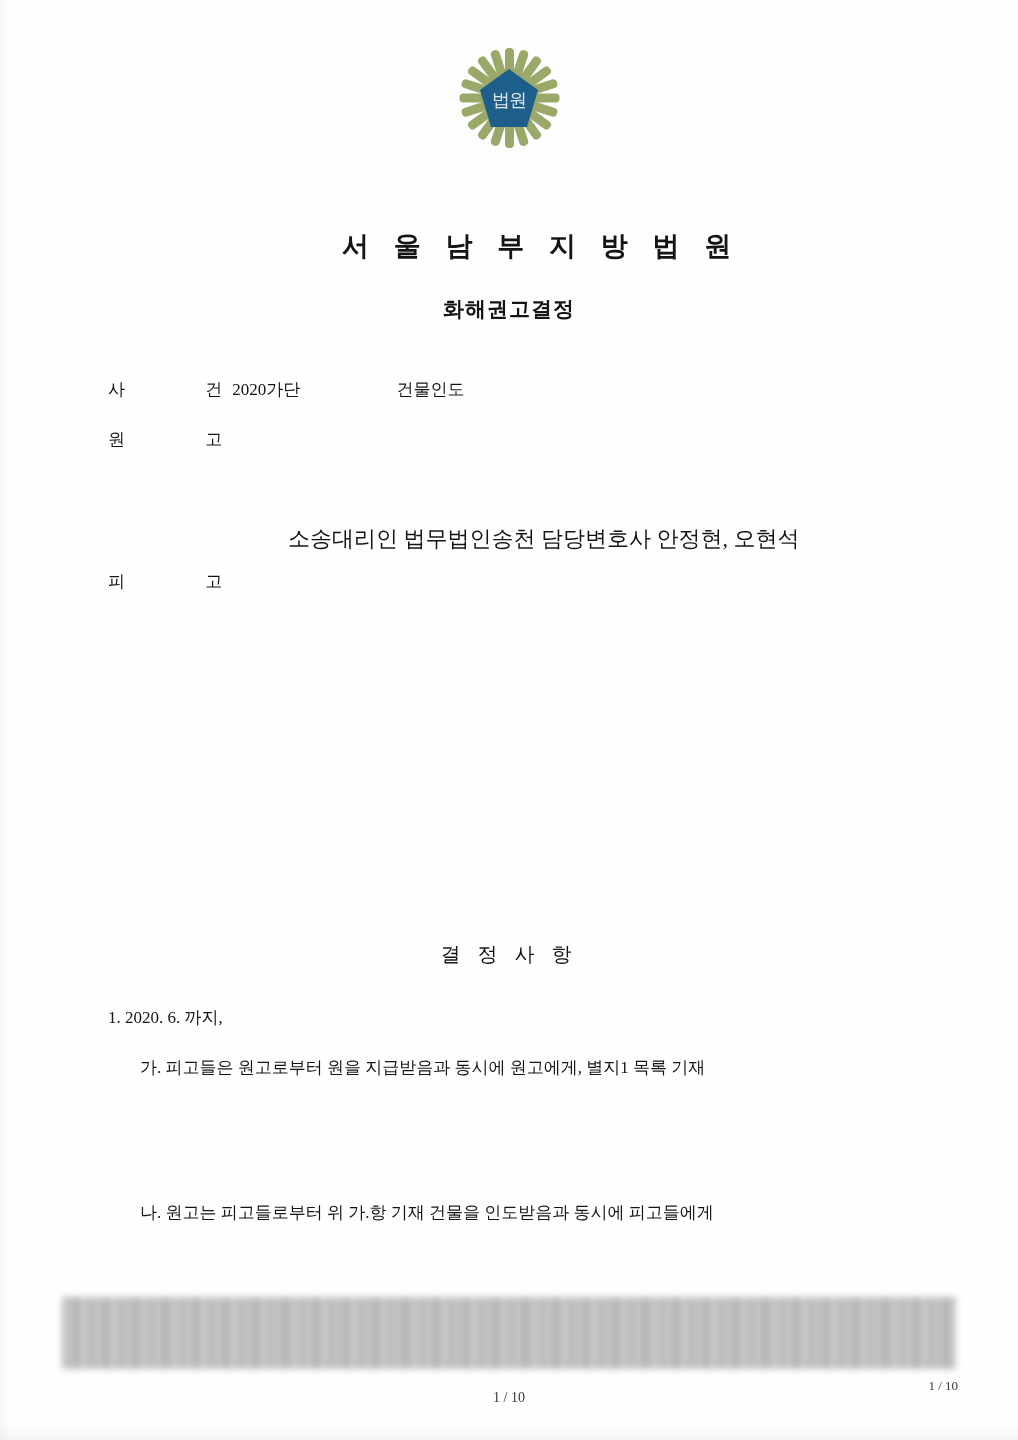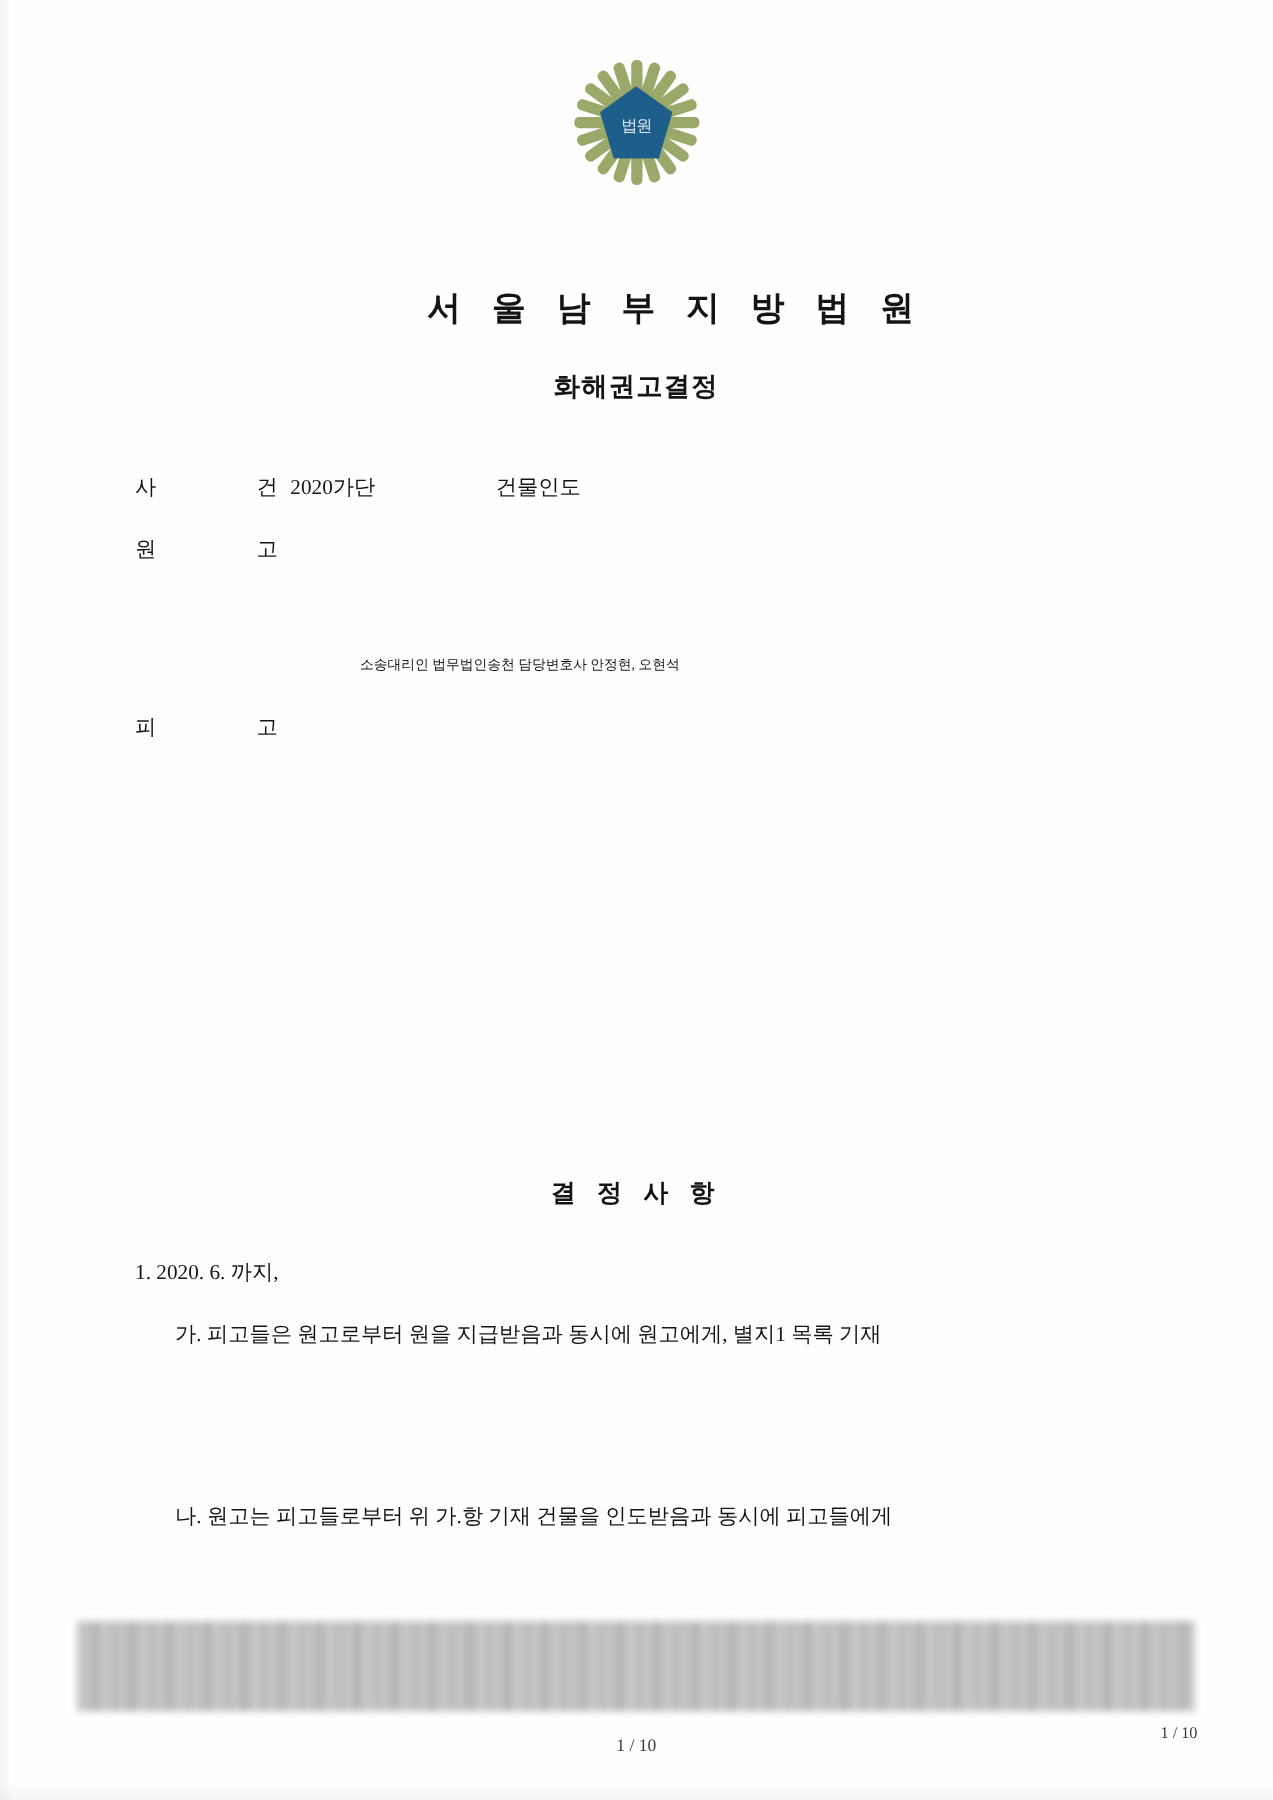--- a/index.html
+++ b/index.html
@@ -58,21 +58,21 @@
     margin-left: -29px;
     margin-top: -29px;
     background: #1d5f8a;
     clip-path: polygon(50% 0%, 100% 36%, 81% 100%, 19% 100%, 0% 36%);
     display: flex;
     align-items: center;
     justify-content: center;
   }
   .emblem .inner span {
     color: #dfe8ee;
-    font-size: 13px;
+    font-size: 18px;
     font-family: "Liberation Sans", sans-serif;
     letter-spacing: -1px;
     line-height: 1;
     padding-top: 4px;
   }
 
   
   .court-name {
     position: absolute;
     top: 228px;
@@ -109,42 +109,42 @@
     width: 120px;
     letter-spacing: 38px;
   }
   .field .value1 {
     display: inline-block;
     width: 160px;
   }
 
   .f-case   { top: 378px; left: 108px; }
   .f-plain  { top: 428px; left: 108px; }
-  .f-rep    { top: 524px; left: 288px; font-size: 11px; }
+  .f-rep    { top: 524px; left: 288px; font-size: 22px; }
   .f-def    { top: 570px; left: 108px; }
 
   
   .para {
     position: absolute;
     font-size: 17px;
     line-height: 46px;
     color: #141414;
     white-space: nowrap;
   }
   .p-intro1 { top: 808px; left: 108px; letter-spacing: 0.4px; }
   .p-intro2 { top: 854px; left: 108px; letter-spacing: 0.4px; }
 
   .section-title {
     position: absolute;
     top: 941px;
     left: 0;
     width: 1018px;
     text-align: center;
     font-size: 20px;
-    font-weight: bold;
+    font-weight: normal;
     letter-spacing: 6px;
     color: #141414;
   }
 
   .item1 { top: 995px; left: 108px; }
   .ga1   { top: 1045px; left: 140px; }
   .ga2   { top: 1091px; left: 176px; }
   .ga3   { top: 1137px; left: 176px; }
   .na1   { top: 1190px; left: 140px; }
 

